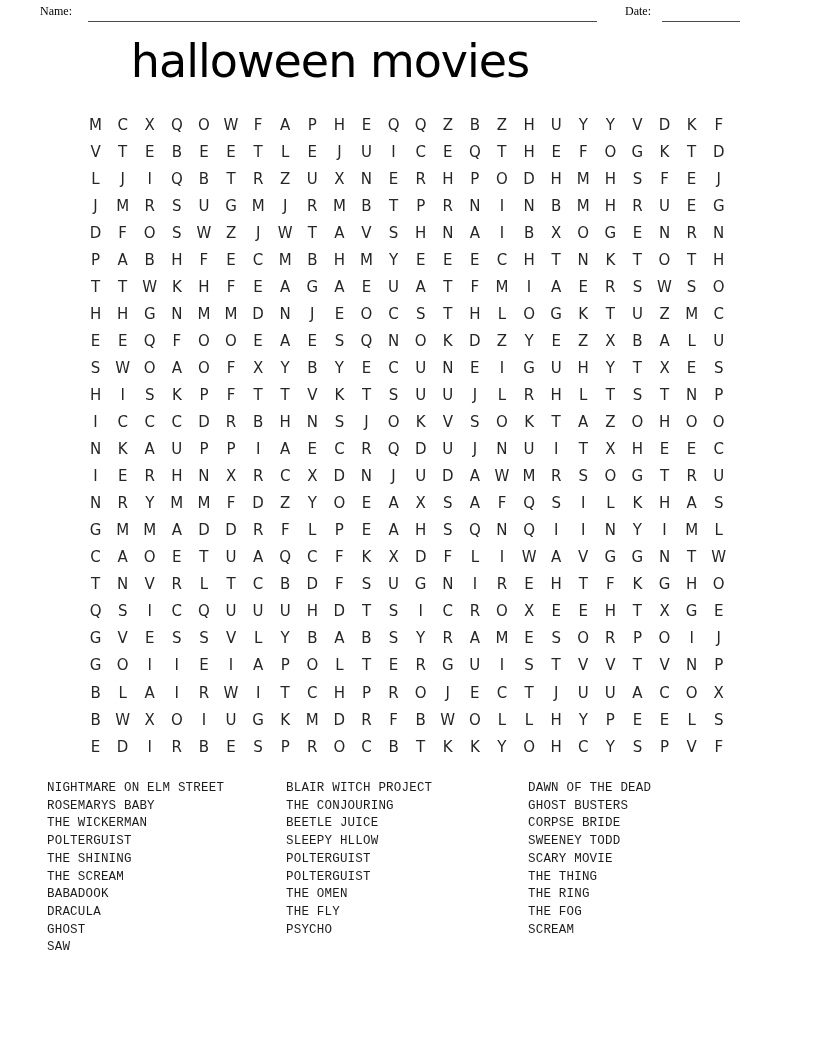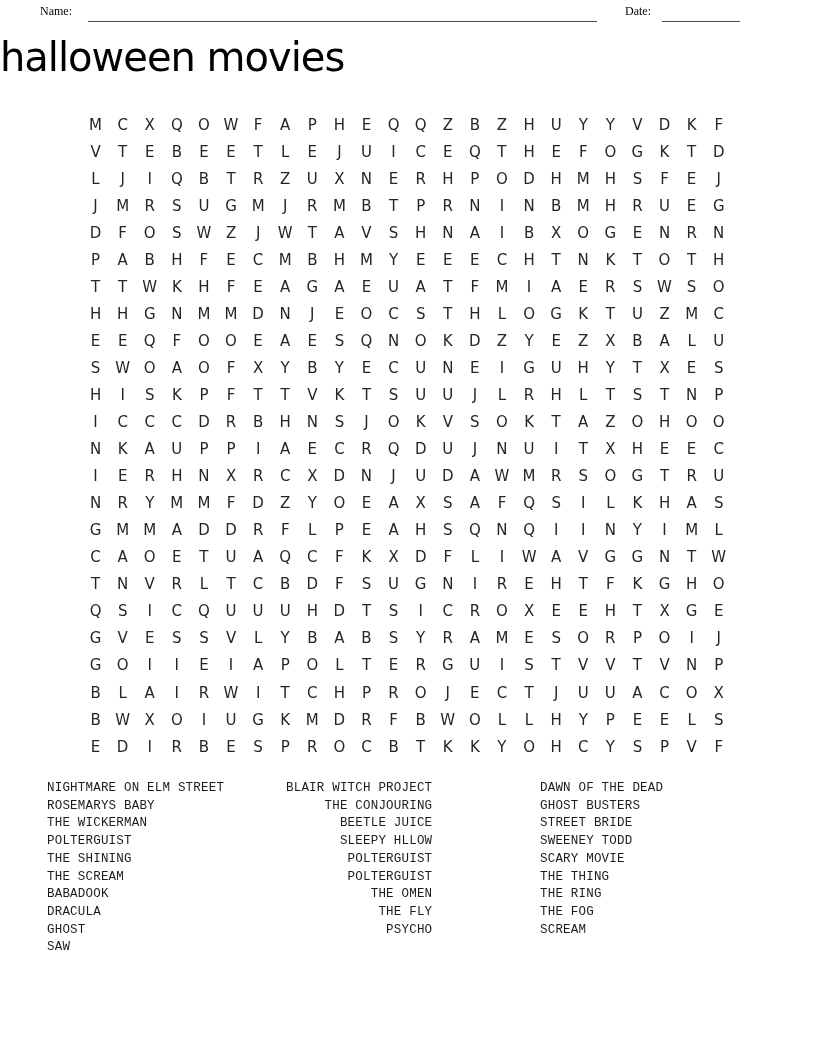--- a/index.html
+++ b/index.html
@@ -19,42 +19,42 @@
   .name-label { left: 40px; }
   .date-label { left: 625px; }
   .blank-line {
     position: absolute; top: 21px; height: 1px;
     background: #4a4a4a;
   }
   .name-line { left: 88px; width: 509px; }
   .date-line { left: 662px; width: 78px; }
   .page-title {
     position: absolute; top: 34px; left: 0; width: 660px;
-    margin: 0; text-align: left;
-    font-size: 40px; font-weight: 400; color: #000;
+    margin: 0; text-align: center;
+    font-size: 46px; font-weight: 400; color: #000;
     letter-spacing: -1px;
     font-family: "DejaVu Sans", sans-serif;
   }
   .letter-grid {
     position: absolute; left: 82px; top: 111px;
     display: grid;
     grid-template-columns: repeat(24, 27.1px);
     grid-auto-rows: 27.05px;
   }
   .cell {
     display: flex; align-items: center; justify-content: center;
     font-size: 15px; font-weight: 400; color: #262626;
     font-family: "DejaVu Sans", sans-serif;
   }
   .word-col {
     position: absolute; top: 780px;
   }
   .word-col-1 { left: 47px; }
-  .word-col-2 { left: 286px; text-align: right; }
-  .word-col-3 { left: 528px; margin-left: 12px; }
+  .word-col-2 { left: 286px; }
+  .word-col-3 { left: 528px; }
   .word {
     font-size: 12.5px; line-height: 17.7px;
     color: #1c1c1c; letter-spacing: 0.2px;
     white-space: nowrap;
     font-family: Liberation Mono, monospace;
   }
 </style>
 </head>
 <body>
 
@@ -663,20 +663,20 @@
     <div class="word">SLEEPY HLLOW</div>
     <div class="word">POLTERGUIST</div>
     <div class="word">POLTERGUIST</div>
     <div class="word">THE OMEN</div>
     <div class="word">THE FLY</div>
     <div class="word">PSYCHO</div>
   </div>
 <div class="word-col word-col-3">
     <div class="word">DAWN OF THE DEAD</div>
     <div class="word">GHOST BUSTERS</div>
-    <div class="word">STREET BRIDE</div>
+    <div class="word">CORPSE BRIDE</div>
     <div class="word">SWEENEY TODD</div>
     <div class="word">SCARY MOVIE</div>
     <div class="word">THE THING</div>
     <div class="word">THE RING</div>
     <div class="word">THE FOG</div>
     <div class="word">SCREAM</div>
   </div>
 
 </body></html>

